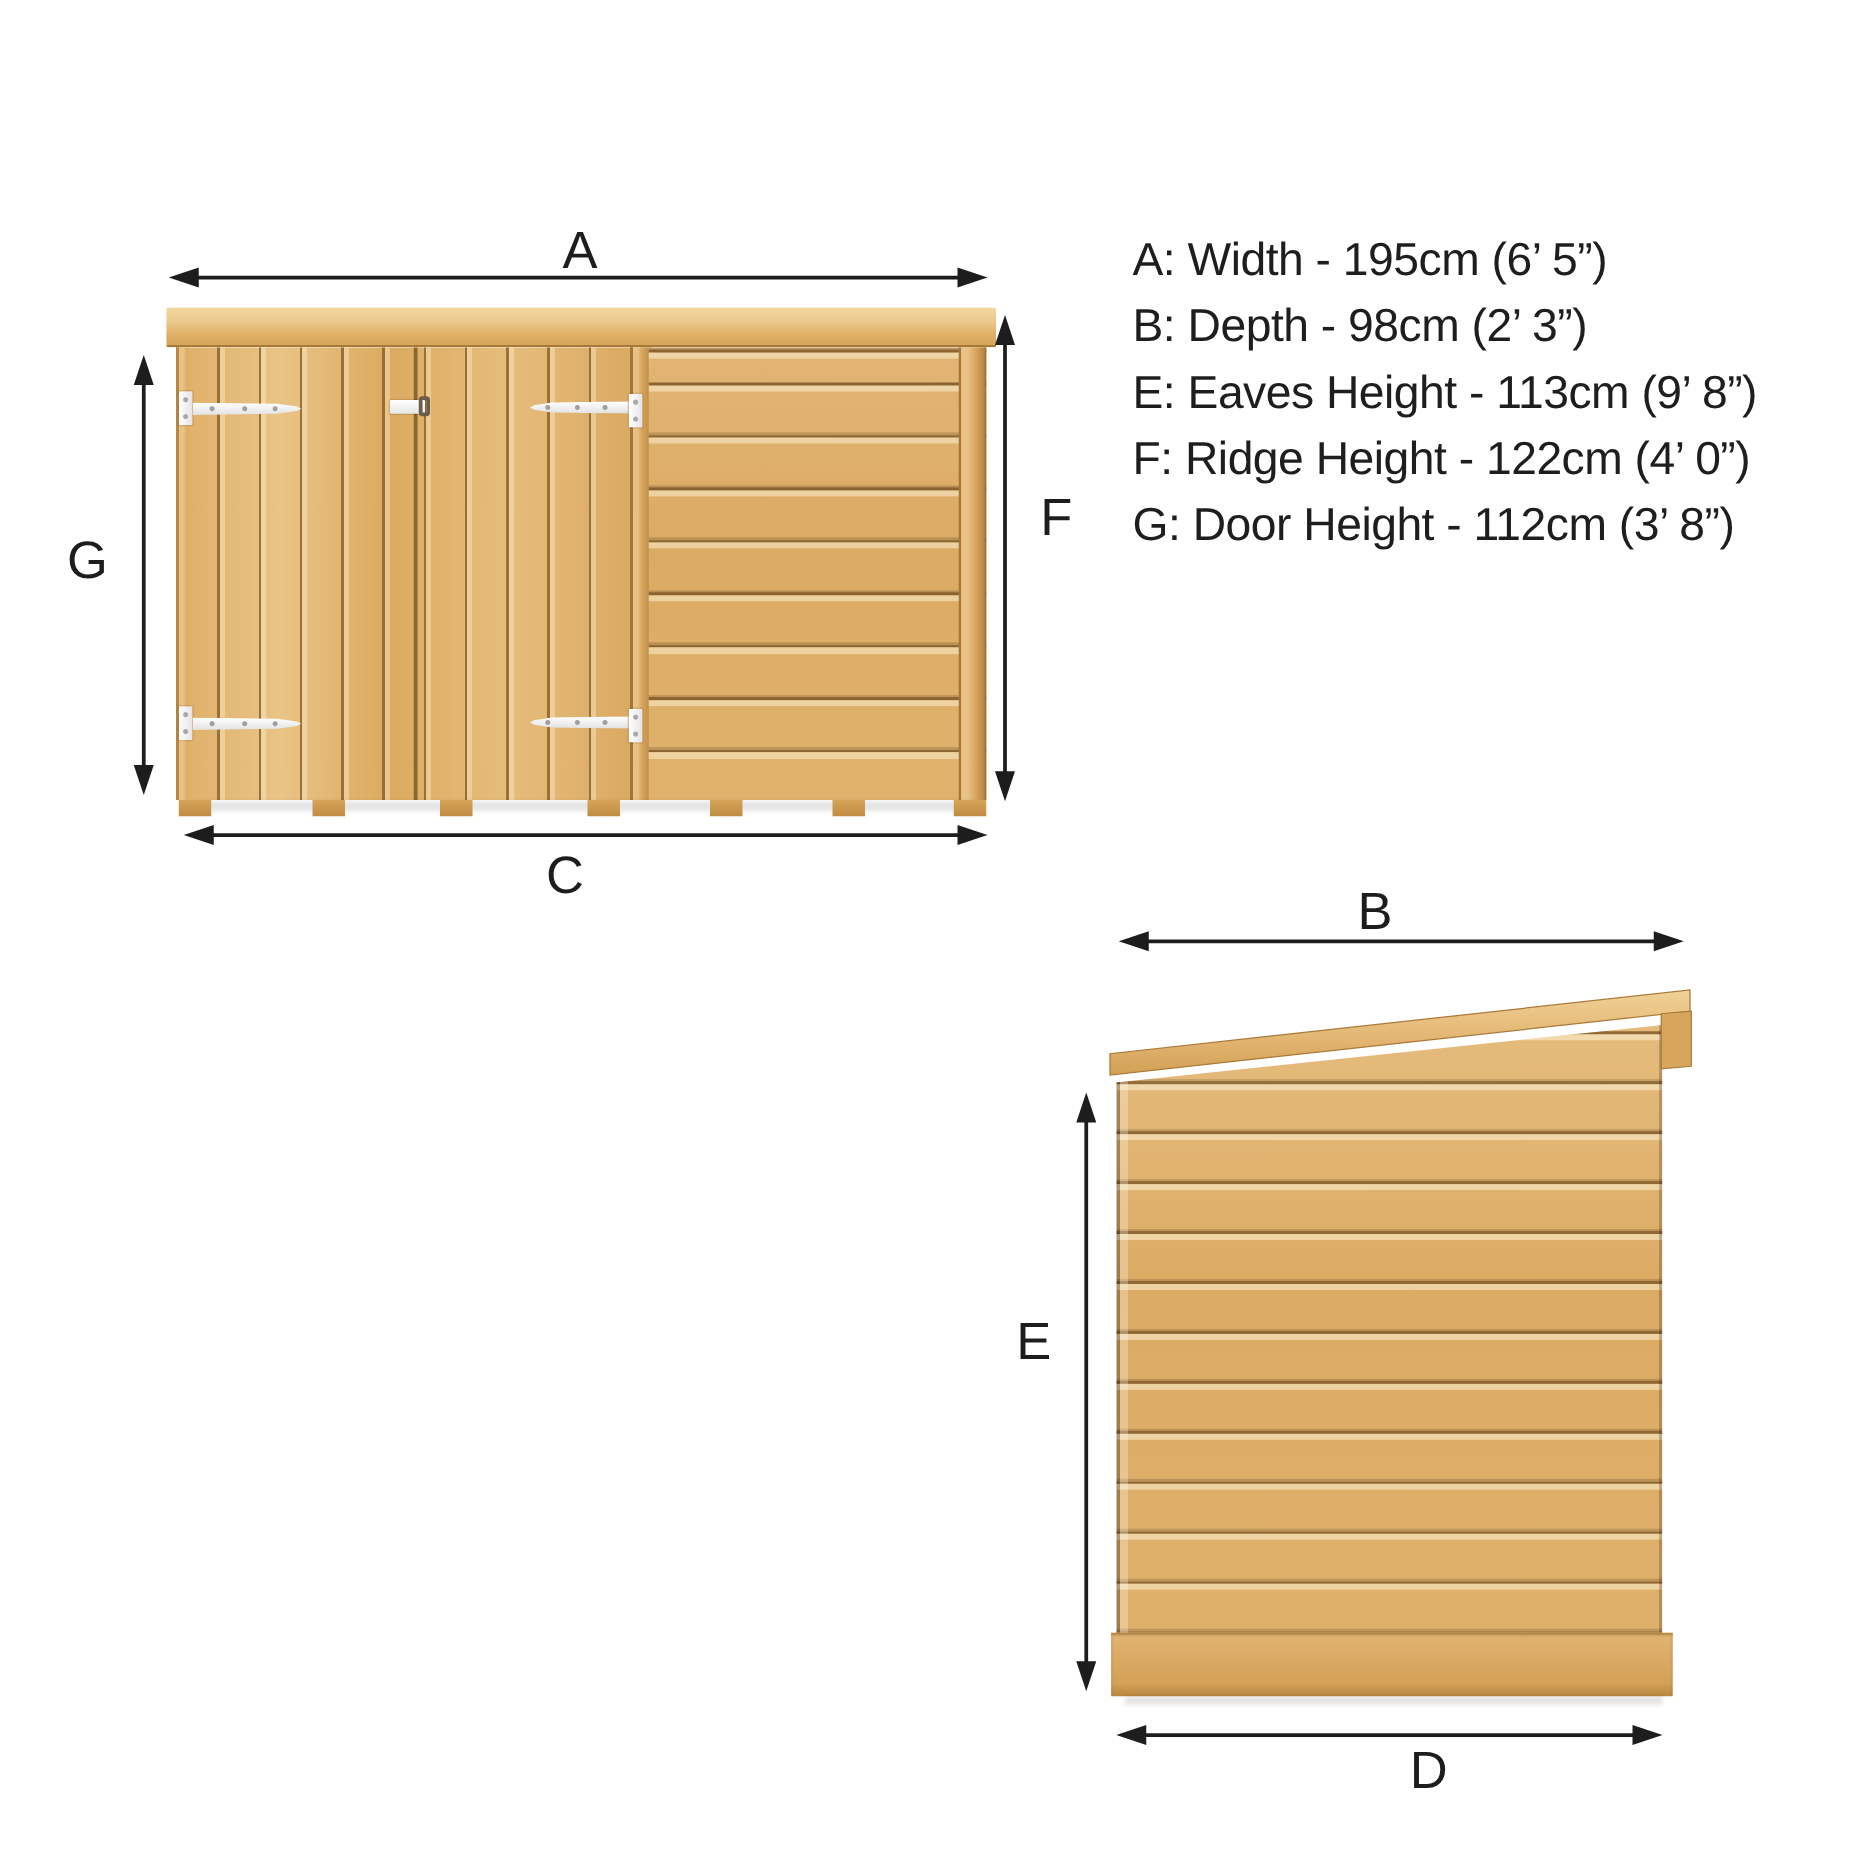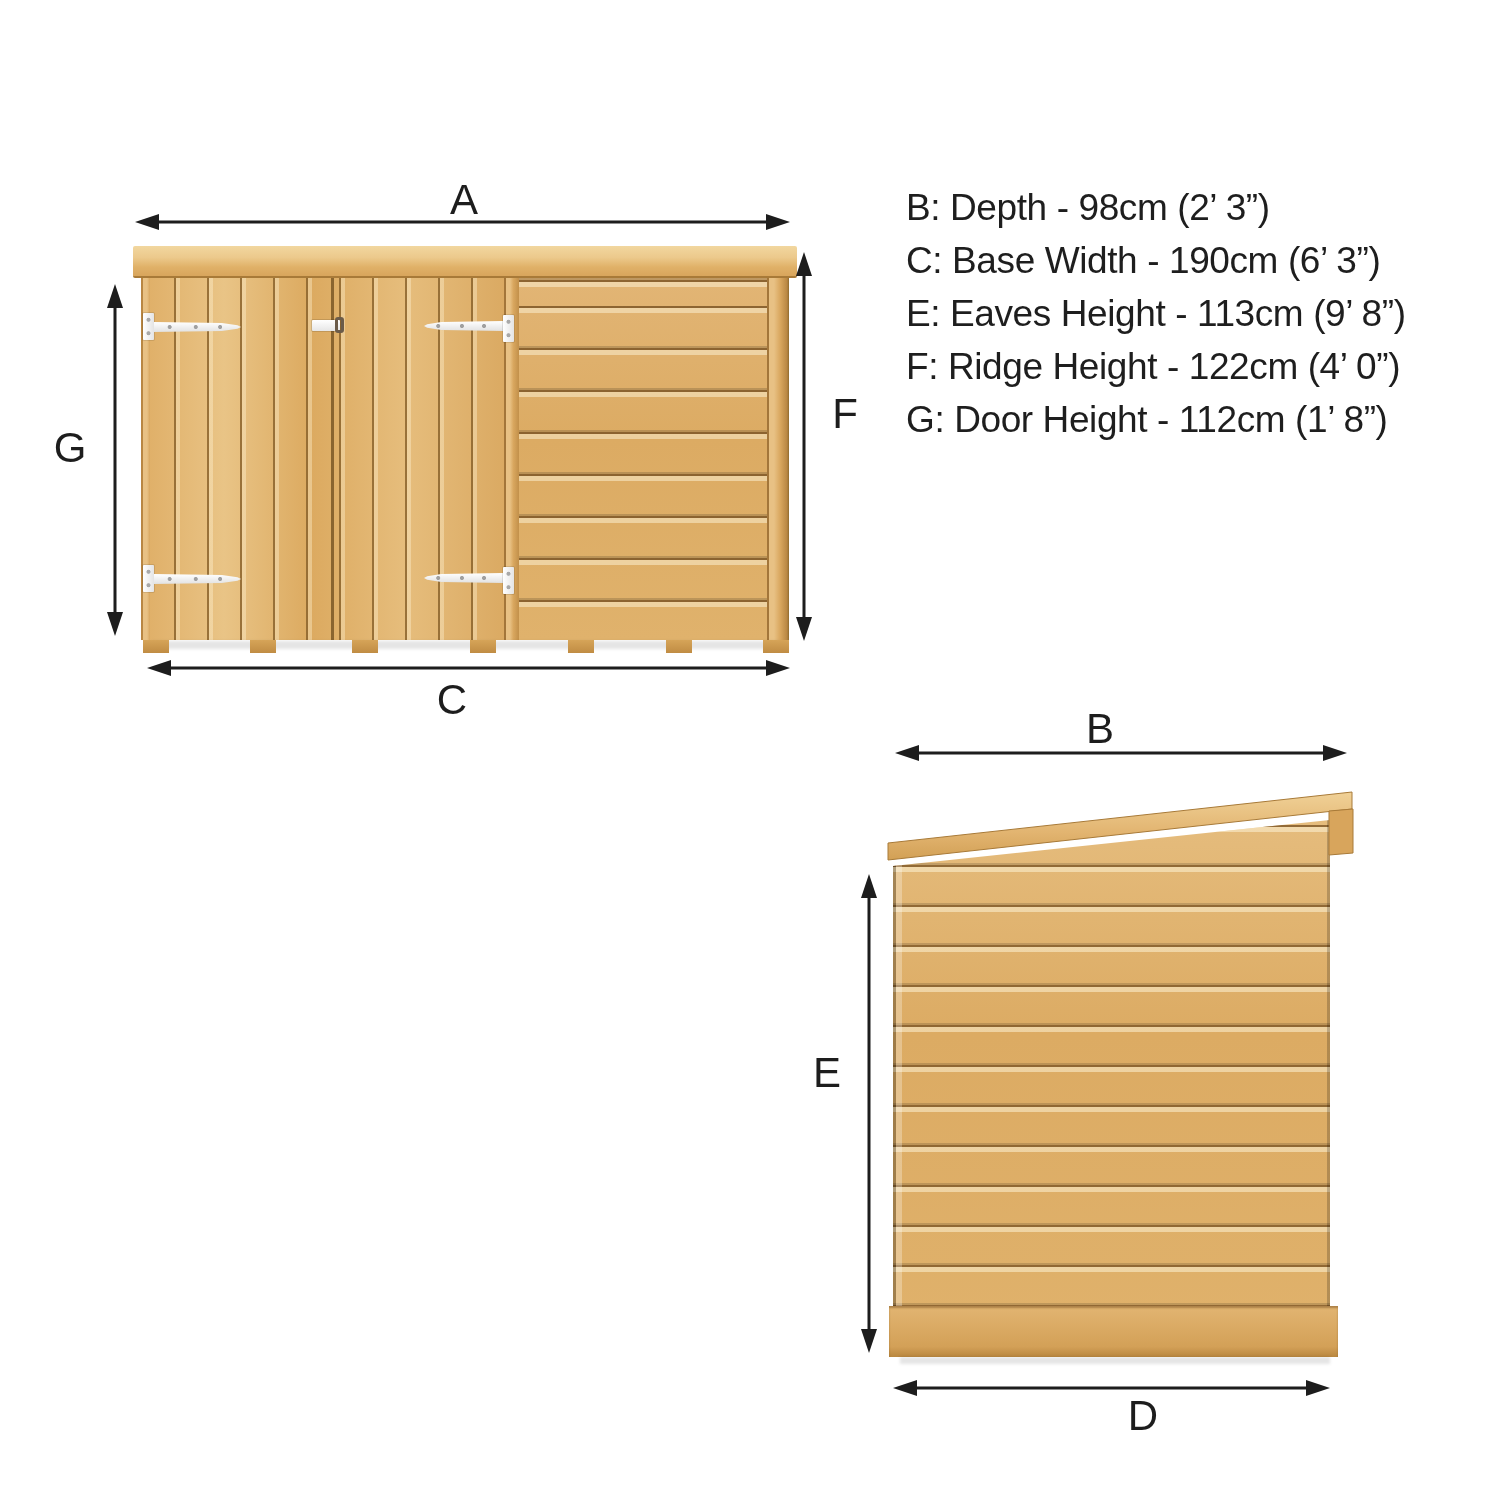--- a/index.html
+++ b/index.html
@@ -229,20 +229,20 @@
 
   <div class="dim-label" style="left:464px;top:200px;">A</div>
   <div class="dim-label" style="left:452px;top:700px;">C</div>
   <div class="dim-label" style="left:70px;top:448px;">G</div>
   <div class="dim-label" style="left:845px;top:414px;">F</div>
   <div class="dim-label" style="left:1100px;top:729px;">B</div>
   <div class="dim-label" style="left:827px;top:1073px;">E</div>
   <div class="dim-label" style="left:1143px;top:1416px;">D</div>
 
   <div class="spec-list">
+    <div class="spec-line">A: Width - 195cm (6’ 5”)</div>
     <div class="spec-line">B: Depth - 98cm (2’ 3”)</div>
-    <div class="spec-line">C: Base Width - 190cm (6’ 3”)</div>
     <div class="spec-line">E: Eaves Height - 113cm (9’ 8”)</div>
     <div class="spec-line">F: Ridge Height - 122cm (4’ 0”)</div>
-    <div class="spec-line">G: Door Height - 112cm (1’ 8”)</div>
+    <div class="spec-line">G: Door Height - 112cm (3’ 8”)</div>
   </div>
 
 </div>
 
 </body></html>

